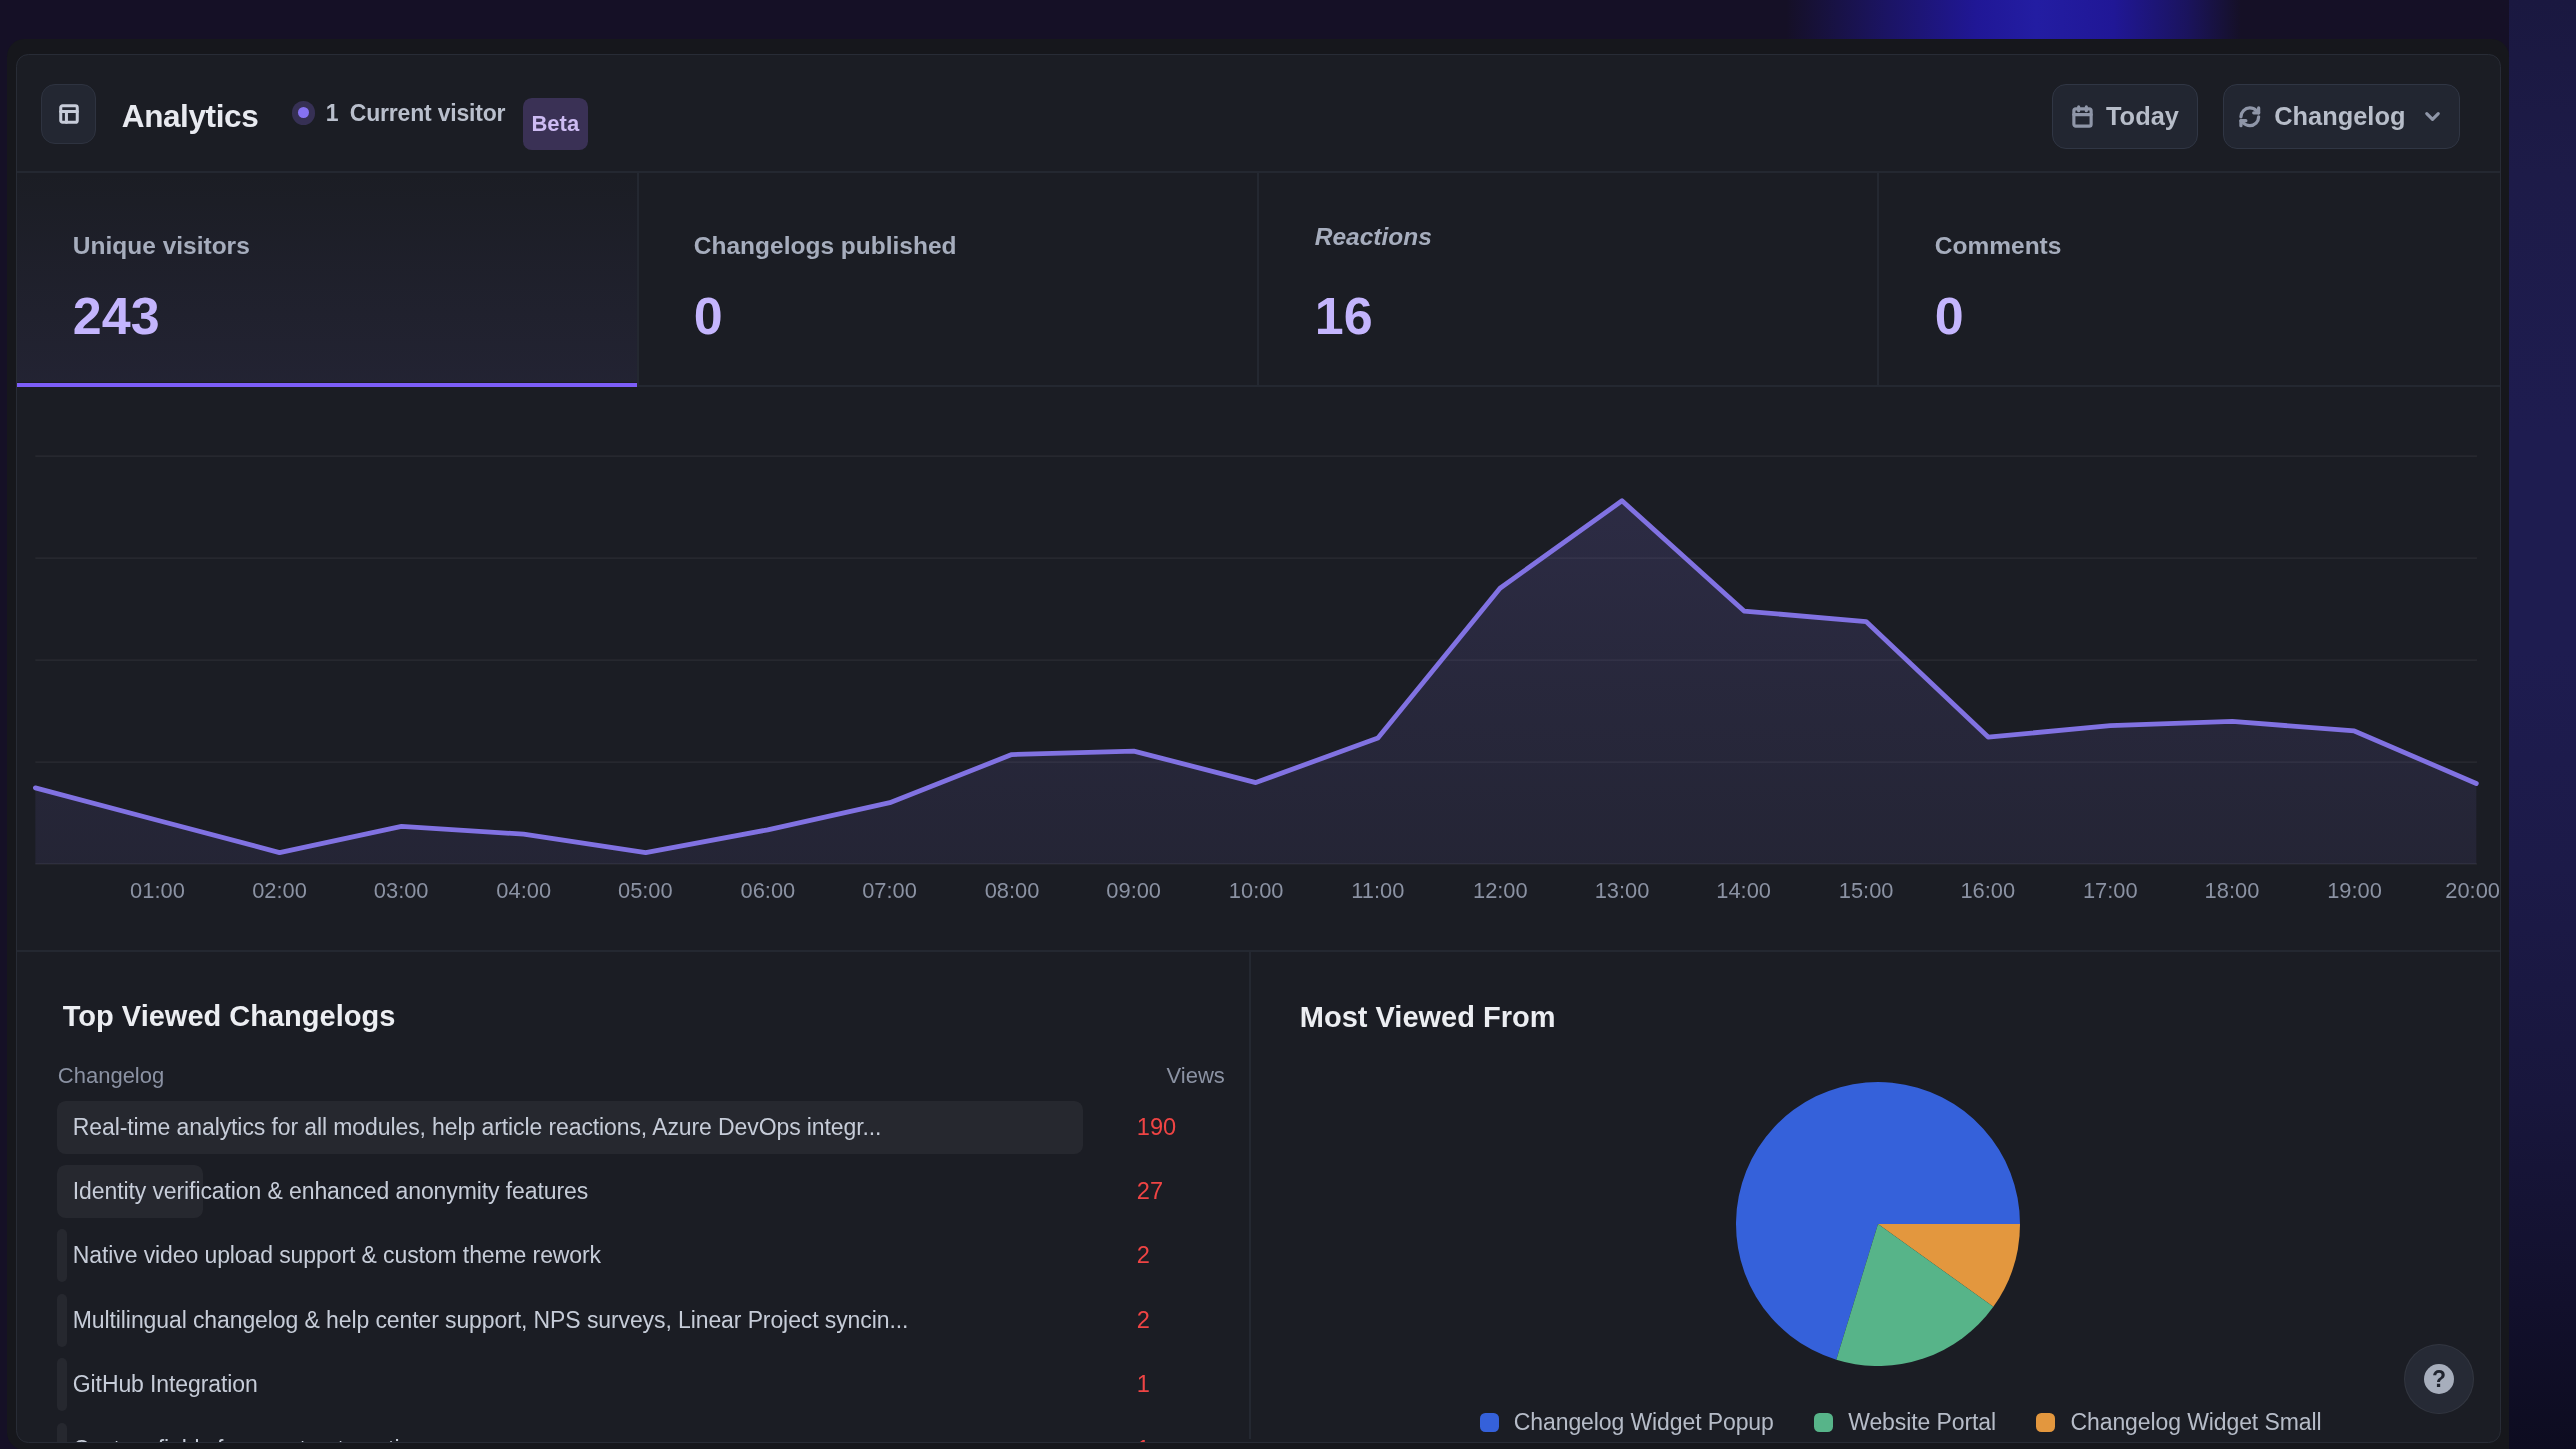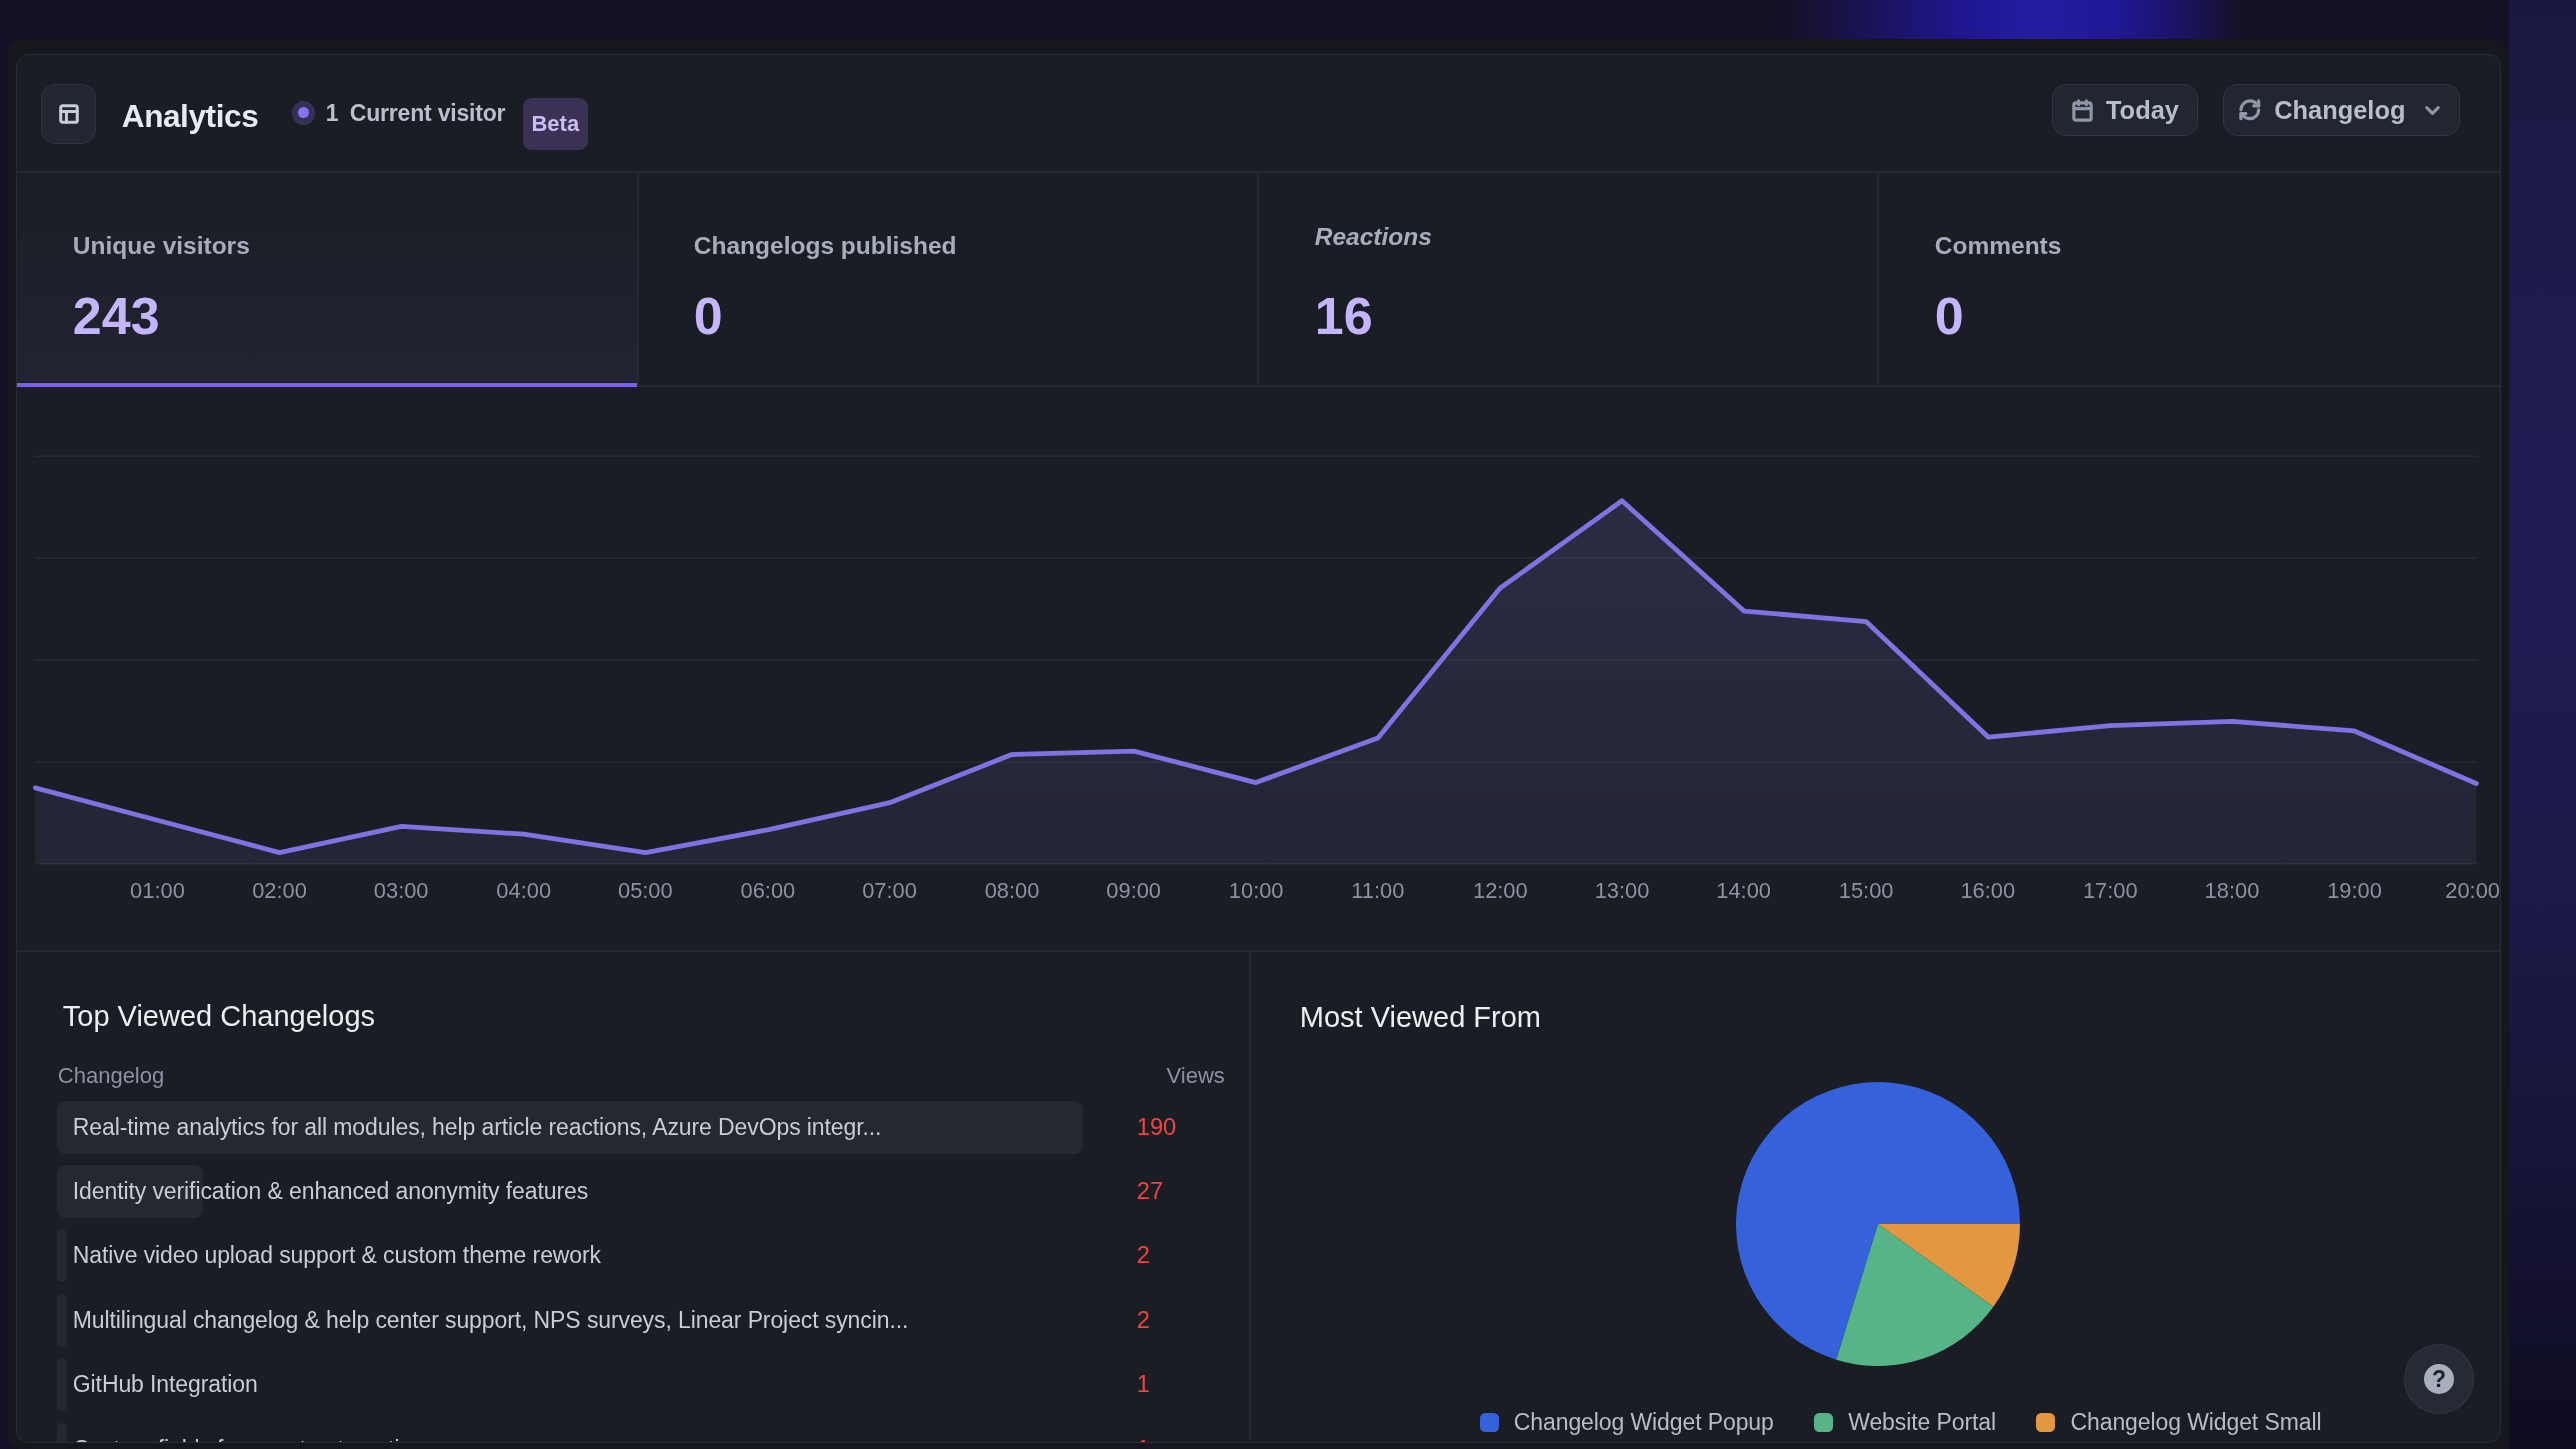--- a/index.html
+++ b/index.html
@@ -26,33 +26,33 @@
   .title { position:absolute; left:105px; top:45px; font-size:31.5px; line-height:33px; font-weight:700;
     color:#e8eaf0; letter-spacing:-0.4px; }
   .dotOuter { position:absolute; left:275px; top:46px; width:23.6px; height:23.6px;
     border-radius:50%; background:#363054; }
   .dotInner { position:absolute; left:6.1px; top:6.1px; width:11.4px; height:11.4px;
     border-radius:50%; background:#8672f2; }
   .visitor { position:absolute; left:309px; top:47px; font-size:23px; line-height:23.6px; font-weight:600; color:#b9bfcc; letter-spacing:-0.2px; }
   .beta { position:absolute; left:506px; top:43px; width:65px; height:52px; border-radius:8.8px;
     background:#3a3155; color:#cdbbf3; font-size:22px; font-weight:600;
     display:flex; align-items:center; justify-content:center; }
-  .hbtn { position:absolute; top:29px; height:52px; background:#222631; border:1.8px solid #303644;
+  .hbtn { position:absolute; top:29px; height:65px; background:#222631; border:1.8px solid #303644;
     border-radius:14px; display:flex; align-items:center; justify-content:center; gap:12.3px;
     color:#b7bdc9; font-size:25.4px; font-weight:600; }
 
   
   .stat-label { font-size:24.5px; line-height:24.5px; font-weight:600; color:#a6adbd; }
   .stat-num { font-size:52px; line-height:52px; font-weight:700; color:#c4b5fd; }
   .statactive { position:absolute; left:0; top:116px; width:620px; height:211px;
     background:linear-gradient(180deg, rgba(133,114,242,0.0) 0%, rgba(133,114,242,0.07) 100%); }
   .underline { position:absolute; left:0; top:328px; width:620px; height:3.5px; background:#7d5ef8; }
 
   
-  .h2 { font-size:29px; line-height:30px; font-weight:400; color:#eceef2; }
+  .h2 { font-size:29px; line-height:30px; font-weight:700; color:#eceef2; }
   .colhead { font-size:22px; line-height:22px; color:#8b92a3; }
   .rowbar { position:absolute; background:rgba(255,255,255,0.05); border-radius:8.8px; height:53px; }
   .rowtext { position:absolute; font-size:23px; line-height:52px; color:#c6ccd8; white-space:nowrap; letter-spacing:-0.1px; }
   .rowval { position:absolute; font-size:23.6px; line-height:52px; color:#ef4444; text-align:left; width:88px; }
   .legend { position:absolute; display:flex; align-items:center; gap:15px; height:26px;
     font-size:23px; color:#b6bcc8; letter-spacing:-0.1px; }
   .sq { width:19px; height:19px; border-radius:5.3px; display:inline-block; }
 
   .help { position:absolute; left:2397px; top:1305px; width:70px; height:70px; border-radius:50%;
     background:#262a35; border:1.8px solid rgba(255,255,255,0.06);

